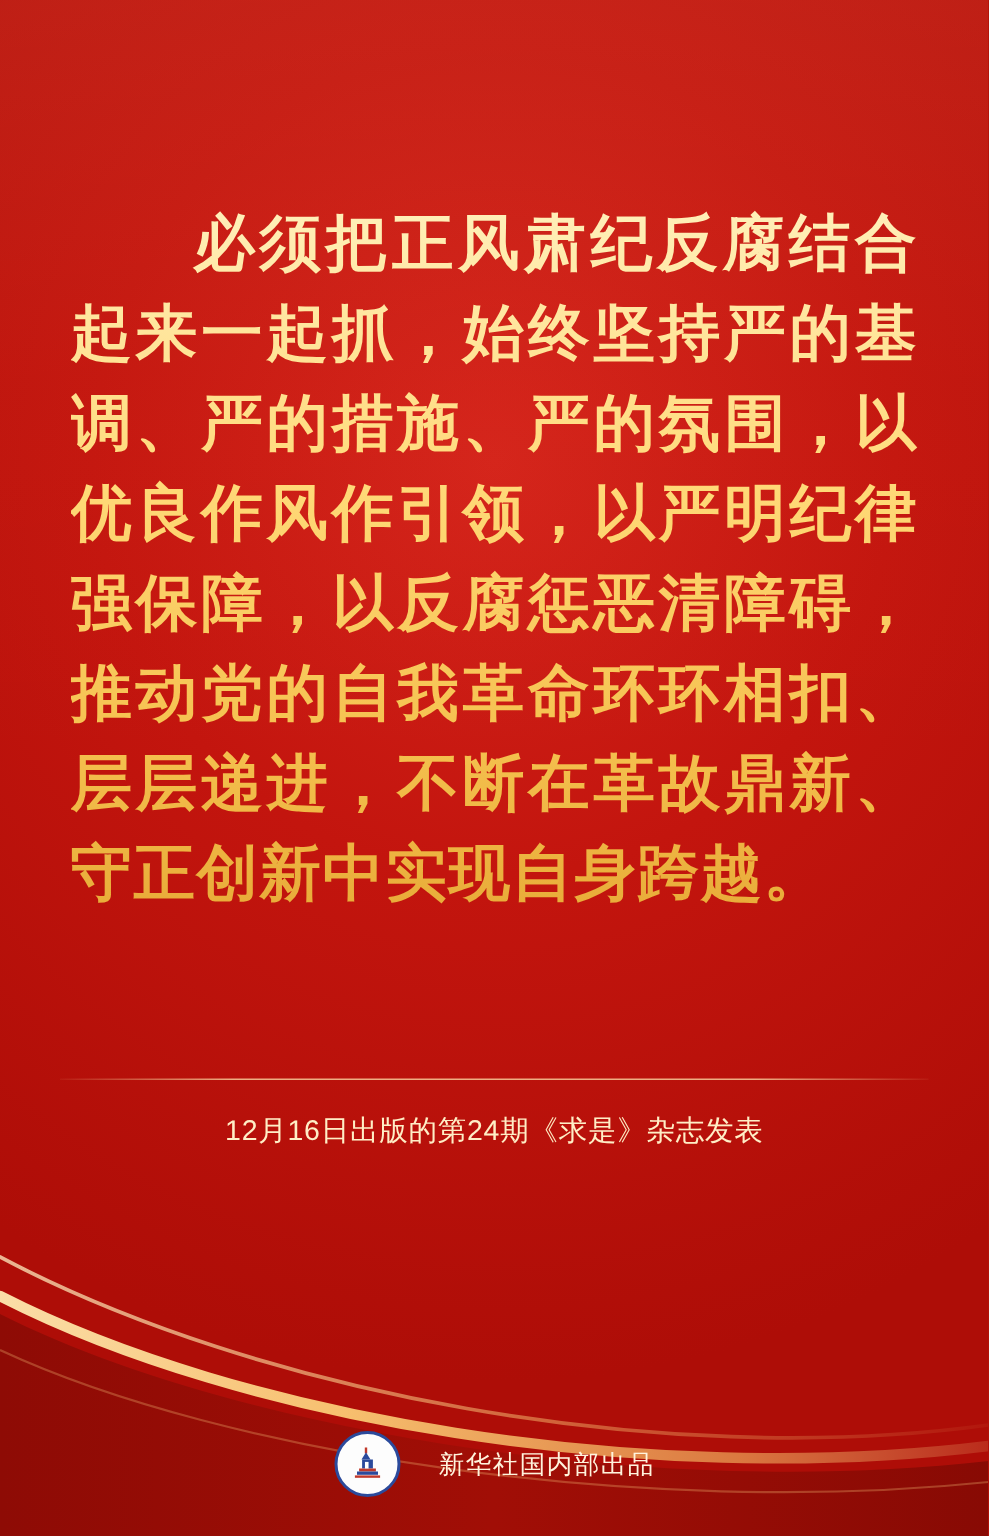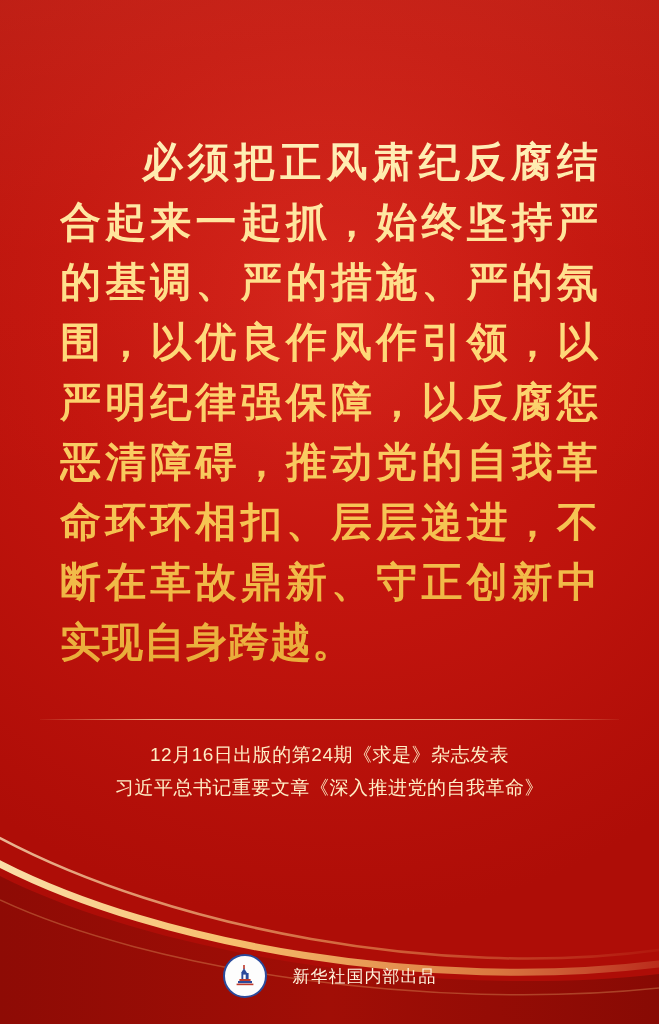--- a/index.html
+++ b/index.html
@@ -31,21 +31,21 @@
     background: linear-gradient(180deg, rgba(255,160,120,0.10) 0%, rgba(255,120,80,0.04) 35%, rgba(0,0,0,0.0) 70%);
     pointer-events: none;
   }
 
   
   .quote-wrap {
     position: absolute;
     left: 0;
     top: 132px;
     width: 659px;
-    padding: 0 60px;
+    padding: 0 47px;
     box-sizing: border-box;
   }
   .quote {
     font-family: "DejaVu Serif", "Liberation Serif", serif;
     font-weight: bold;
     font-size: 41px;
     line-height: 60px;
     letter-spacing: 1px;
     color: #ffe08a;
     background: linear-gradient(180deg, #fff0bb 0%, #ffd978 40%, #f5c14f 75%, #e8ab38 100%);
@@ -129,21 +129,20 @@
 
   <div class="sheen"></div>
 
   <div class="quote-wrap">
     <div class="quote">必须把正风肃纪反腐结合起来一起抓，始终坚持严的基调、严的措施、严的氛围，以优良作风作引领，以严明纪律强保障，以反腐惩恶清障碍，推动党的自我革命环环相扣、层层递进，不断在革故鼎新、守正创新中实现自身跨越。</div>
   </div>
 
   <div class="source-block">
     <div class="rule"></div>
     <div class="source-line">12月16日出版的第24期《求是》杂志发表</div>
-    <div class="source-line">习近平总书记重要文章《深入推进党的自我革命》</div>
   </div>
 
   <div class="ribbon-area">
     <svg width="659" height="200" viewBox="0 0 659 200" xmlns="http://www.w3.org/2000/svg" aria-hidden="true">
       <defs>
         <linearGradient id="darkRed" x1="0" y1="0" x2="1" y2="0">
           <stop offset="0%" stop-color="#8e0b05"></stop>
           <stop offset="50%" stop-color="#a10e06"></stop>
           <stop offset="100%" stop-color="#880a04"></stop>
         </linearGradient>

